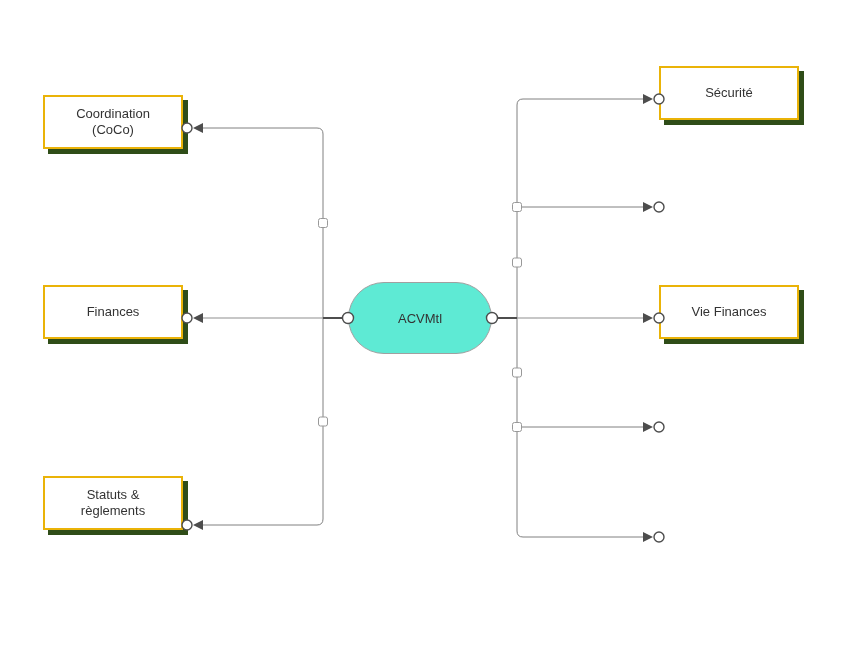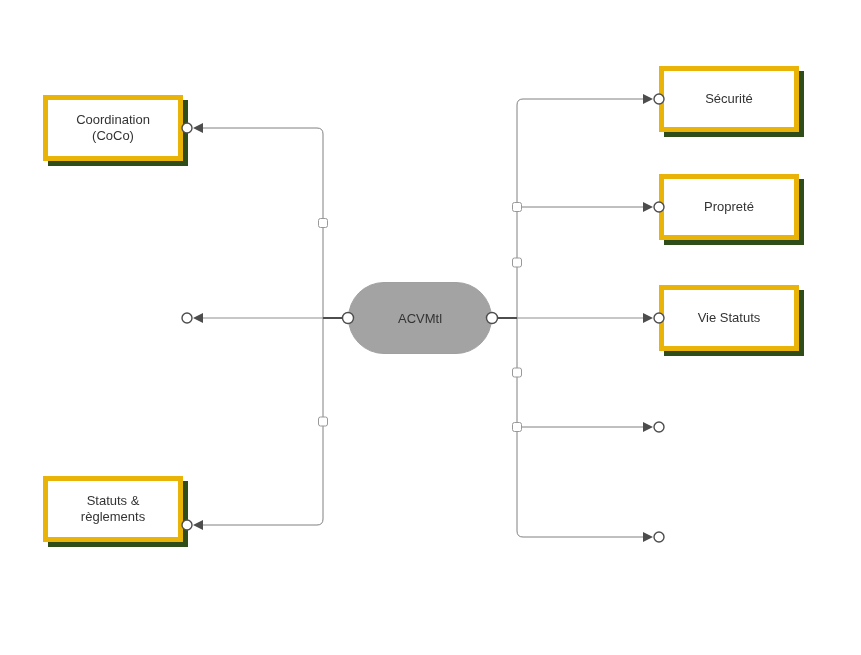--- a/index.html
+++ b/index.html
@@ -11,41 +11,41 @@
     position: relative;
     width: 861px;
     height: 655px;
     background: #ffffff;
     font-family: "Liberation Sans", "DejaVu Sans", sans-serif;
     overflow: hidden;
   }
   .node-box {
     position: absolute;
     width: 140px;
-    height: 66px;
+    height: 54px;
     background: #ffffff;
-    border: 5px solid #eab308;
+    border: 2px solid #eab308;
     box-shadow: 5px 5px 0 0 #2f4d18;
     display: flex;
     align-items: center;
     justify-content: center;
     text-align: center;
     font-size: 13px;
     color: #333333;
     line-height: 1.25;
     box-sizing: border-box;
     padding: 2px 12px;
   }
   .center-node {
     position: absolute;
     left: 348px;
     top: 282px;
     width: 144px;
     height: 72px;
-    background: #a3a3a3;
+    background: #5eead4;
     border: 1px solid #a0a0a0;
     border-radius: 36px;
     display: flex;
     align-items: center;
     justify-content: center;
     font-size: 13px;
     color: #333333;
     box-sizing: border-box;
   }
   
@@ -66,32 +66,32 @@
   }
 </style>
 </head>
 <body>
 
 <div class="canvas">
 
   <div class="node-box pos-l0">
     <span>Coordination (CoCo)</span>
   </div>
+  <div class="node-box pos-l1">
+    <span>Finances</span>
+  </div>
   <div class="node-box pos-l2">
     <span>Statuts &amp; règlements</span>
   </div>
 
   <div class="node-box pos-r0">
     <span>Sécurité</span>
   </div>
-  <div class="node-box pos-r1">
-    <span>Propreté</span>
-  </div>
   <div class="node-box pos-r2">
-    <span>Vie Statuts</span>
+    <span>Vie Finances</span>
   </div>
 
   <div class="center-node">
     <span>ACVMtl</span>
   </div>
 
   <svg class="wires" width="861" height="655" viewBox="0 0 861 655">
 
     <path d="M 200 128 L 317 128 Q 323 128 323 134 L 323 519 Q 323 525 317 525 L 200 525" fill="none" stroke="#808080" stroke-width="1"></path>
 

